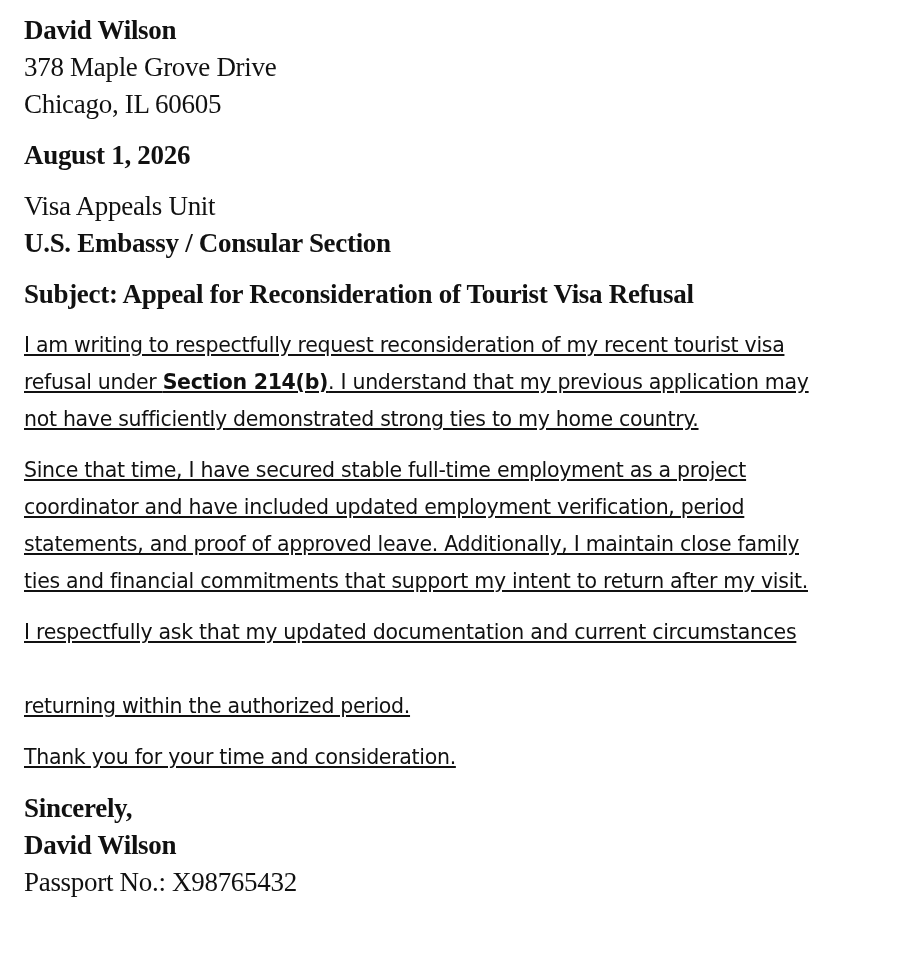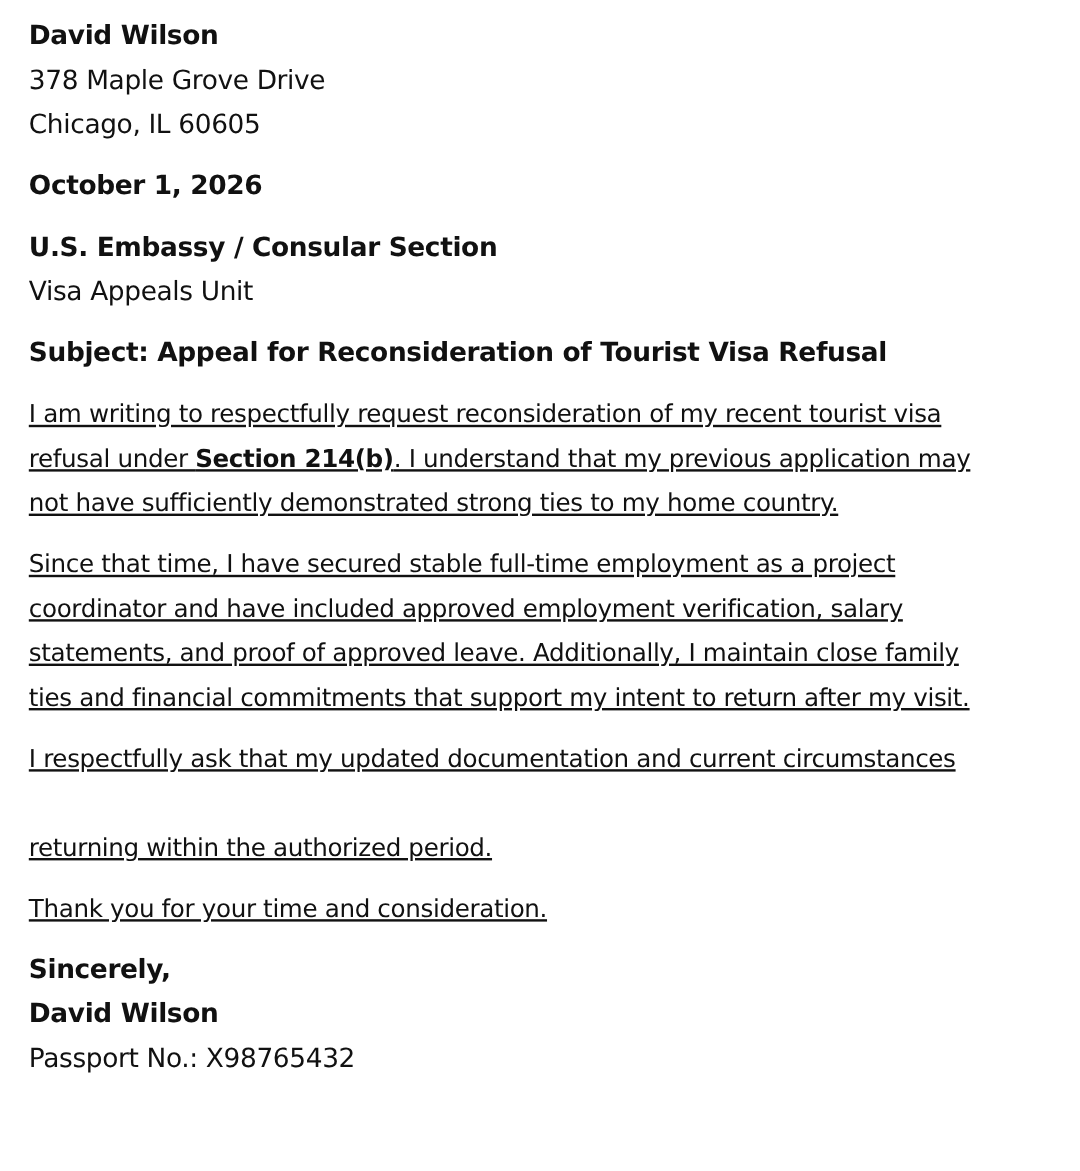--- a/index.html
+++ b/index.html
@@ -2,54 +2,54 @@
 <html><head>
 <meta charset="utf-8">
 <style>
   html, body { margin: 0; padding: 0; background: #ffffff; }
   body {
     width: 900px; height: 976px; overflow: hidden;
     font-family: "DejaVu Sans", sans-serif;
     color: #111111;
   }
   .page { padding: 12px 24px 0 24px; }
-  .line { font-size: 22px; line-height: 37px; white-space: nowrap; letter-spacing: -0.3px; }
+  .line { font-size: 27px; line-height: 37px; white-space: nowrap; letter-spacing: -0.3px; font-family: Liberation Serif, serif; }
   .block { margin-bottom: 14px; }
   .b { font-weight: bold; }
   p { margin: 0 0 14px 0; font-size: 20.5px; line-height: 37px; letter-spacing: -0.3px; text-decoration: underline; }
 </style>
 </head>
 <body>
 
 <div class="page">
   <div class="block">
     <div class="line b">David Wilson</div>
     <div class="line">378 Maple Grove Drive</div>
     <div class="line">Chicago, IL 60605</div>
   </div>
   <div class="block">
-    <div class="line b">October 1, 2026</div>
+    <div class="line b">August 1, 2026</div>
   </div>
   <div class="block">
+    <div class="line">Visa Appeals Unit</div>
     <div class="line b">U.S. Embassy / Consular Section</div>
-    <div class="line">Visa Appeals Unit</div>
   </div>
   <div class="block">
     <div class="line b">Subject: Appeal for Reconsideration of Tourist Visa Refusal</div>
   </div>
 
   <p>
     <span>I am writing to respectfully request reconsideration of my recent tourist visa</span><br>
     <span>refusal under </span><span class="b">Section 214(b)</span><span>. I understand that my previous application may</span><br>
     <span>not have sufficiently demonstrated strong ties to my home country.</span>
   </p>
 
   <p>
     <span>Since that time, I have secured stable full-time employment as a project</span><br>
-    <span>coordinator and have included approved employment verification, salary</span><br>
+    <span>coordinator and have included updated employment verification, period</span><br>
     <span>statements, and proof of approved leave. Additionally, I maintain close family</span><br>
     <span>ties and financial commitments that support my intent to return after my visit.</span>
   </p>
 
   <p>
     <span>I respectfully ask that my updated documentation and current circumstances</span><br>
     <br>
     <span>returning within the authorized period.</span>
   </p>
 

